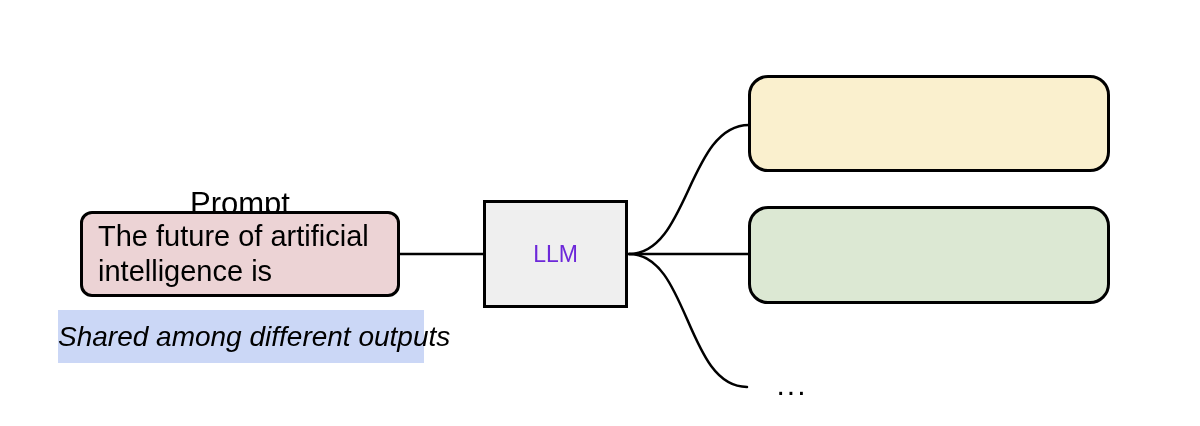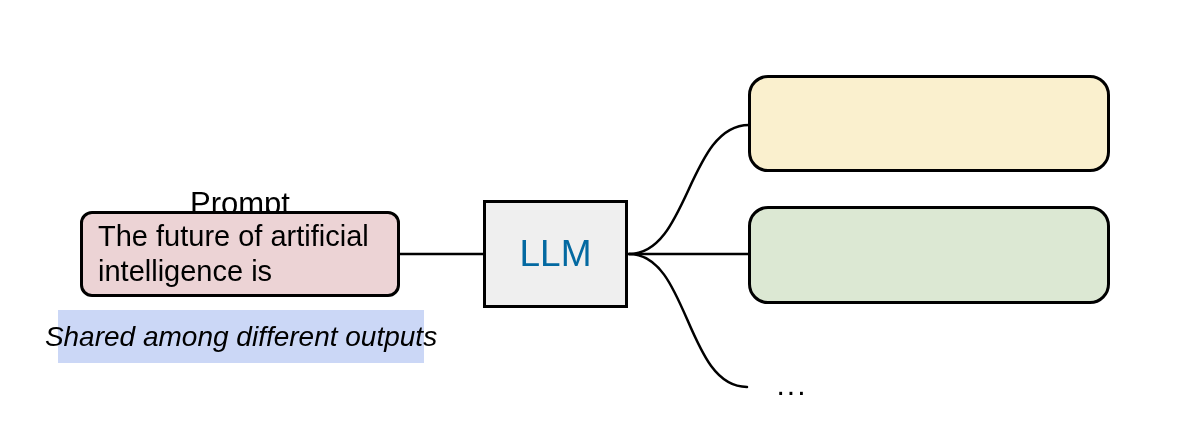--- a/index.html
+++ b/index.html
@@ -53,42 +53,41 @@
     line-height: 35px;
     color: #000000;
   }
 
   .note-box {
     left: 58px; top: 310px;
     width: 366px; height: 53px;
     background: #cbd7f6;
     display: flex;
     align-items: center;
-    justify-content: center;
   }
   .note-box .note-text {
     font-style: italic;
     font-size: 28px;
     color: #000000;
     white-space: nowrap;
   }
 
   .llm-box {
     left: 483px; top: 200px;
     width: 145px; height: 108px;
     background: #efefef;
     border: 3px solid #000000;
     box-sizing: border-box;
     display: flex;
     align-items: center;
     justify-content: center;
   }
   .llm-box .llm-text {
-    font-size: 37px;
-    color: #0369a1;
+    font-size: 23px;
+    color: #6d28d9;
   }
 
   .output-box {
     left: 748px;
     width: 362px;
     background: #ffffff;
     border: 3px solid #000000;
     border-radius: 20px;
     box-sizing: border-box;
   }

